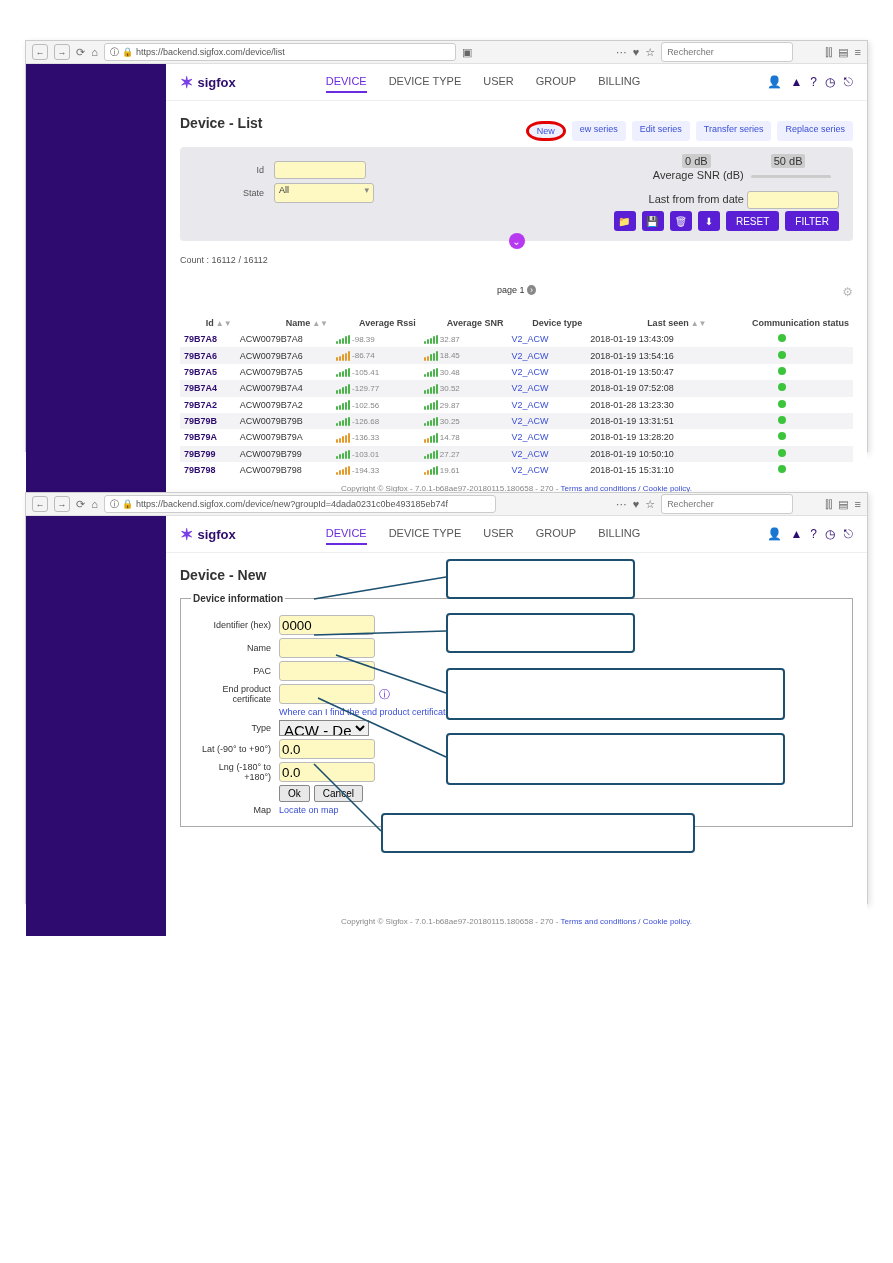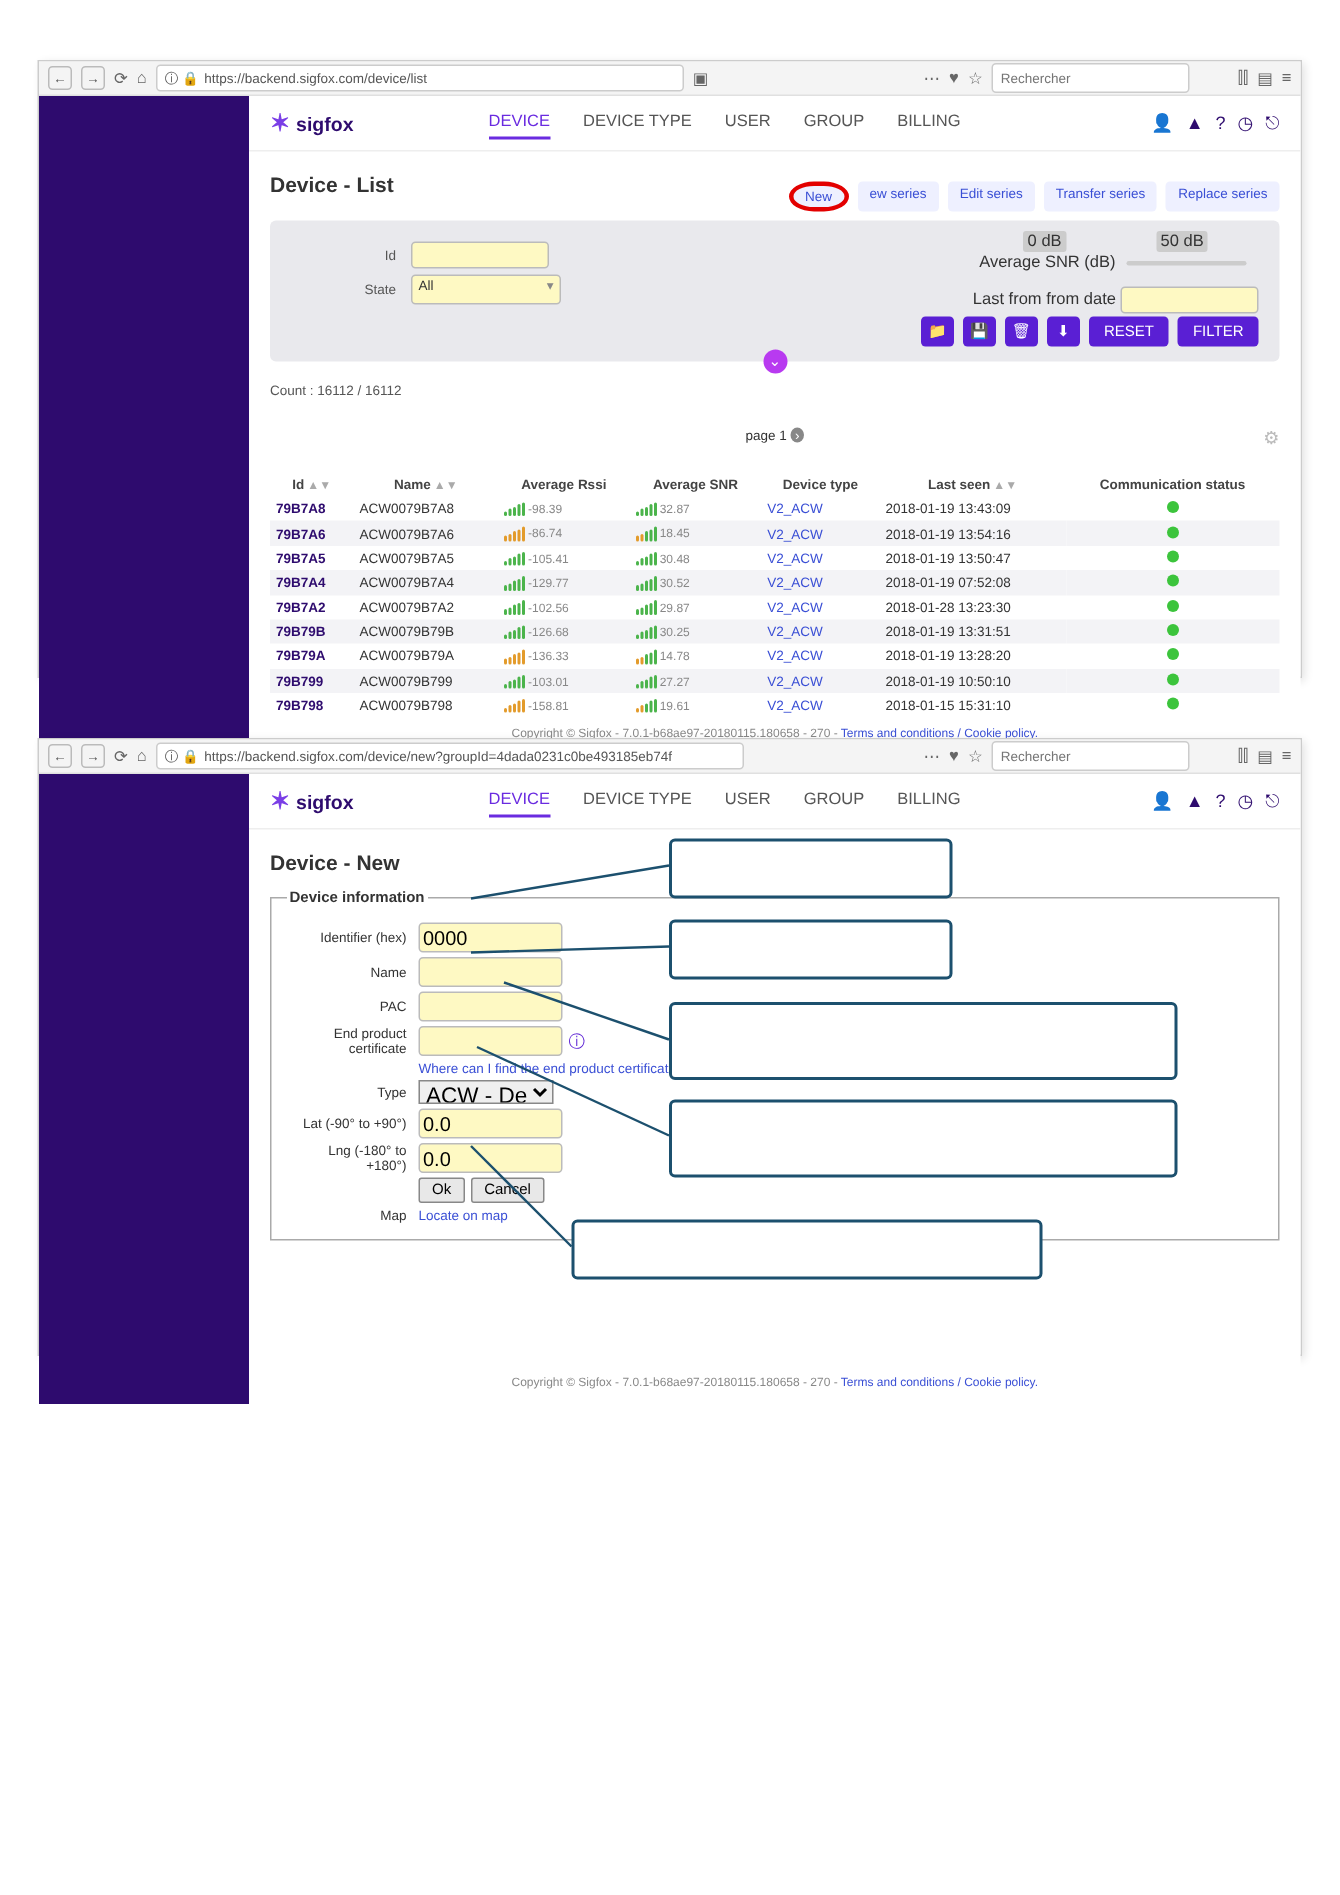--- a/index.html
+++ b/index.html
@@ -34,21 +34,21 @@
 .select{width:90px}
 .filter-right{position:absolute;right:14px;top:8px;font-size:11px;text-align:center}
 .slider-rail{width:80px;height:3px;background:#ccc;display:inline-block;vertical-align:middle;border-radius:2px;margin:0 4px}
 .action-btns{display:flex;gap:6px;justify-content:flex-end;margin-top:8px}
 .icon-btn{width:22px;height:20px;background:#5a1fd4;border-radius:3px;display:flex;align-items:center;justify-content:center;color:#fff;font-size:10px}
 .txt-btn{height:20px;padding:0 10px;background:#5a1fd4;color:#fff;border-radius:3px;display:flex;align-items:center;font-size:10px}
 .down-chev{position:absolute;left:50%;bottom:-8px;width:16px;height:16px;background:#b83af0;border-radius:50%;color:#fff;display:flex;align-items:center;justify-content:center;font-size:10px;margin-left:-8px}
 .count{font-size:9px;color:#555;margin-top:14px}
 .pager{text-align:center;font-size:9px;margin:20px 0}
 table.dev{width:100%;border-collapse:collapse;font-size:9px}
-table.dev th{text-align:center;color:#444;padding:3px 4px}
+table.dev th{text-align:right;color:#444;padding:3px 4px}
 table.dev td{padding:3px 4px;white-space:nowrap}
 table.dev tr.odd{background:#f3f3f6}
 .id-link{color:#2e0b6e;font-weight:bold}
 .dt-link{color:#3a4fd5}
 .sig-ico{display:inline-flex;align-items:flex-end;gap:1px;vertical-align:middle}
 .sig-ico i{display:inline-block;width:2px;background:#4bb44b;border-radius:1px}
 .sig-ico.orange i{background:#e39b2b}
 .sig-ico.mix i:nth-child(1),.sig-ico.mix i:nth-child(2){background:#e39b2b}
 .rssi-val{font-size:8px;color:#888;margin-left:2px}
 .dot{width:8px;height:8px;background:#3cc43c;border-radius:50%;display:inline-block}
@@ -341,21 +341,21 @@
                   </tr>
                   <tr class="">
                     <td><span class="id-link">79B798</span></td>
                     <td>ACW0079B798</td>
                     <td><span class="sig-ico orange">
                         <i style="height:3.5px"></i>
                         <i style="height:5px"></i>
                         <i style="height:6.5px"></i>
                         <i style="height:8px"></i>
                         <i style="height:9.5px"></i>
-                      </span><span class="rssi-val">-158.81</span></td>
+                      </span><span class="rssi-val">-194.33</span></td>
                     <td><span class="sig-ico mix">
                         <i style="height:3.5px"></i>
                         <i style="height:5px"></i>
                         <i style="height:6.5px"></i>
                         <i style="height:8px"></i>
                         <i style="height:9.5px"></i>
                       </span><span class="rssi-val">19.61</span></td>
                     <td><span class="dt-link">V2_ACW</span></td>
                     <td>2018-01-15 15:31:10</td>
                     <td style="text-align:center"><span class="dot"></span></td>

